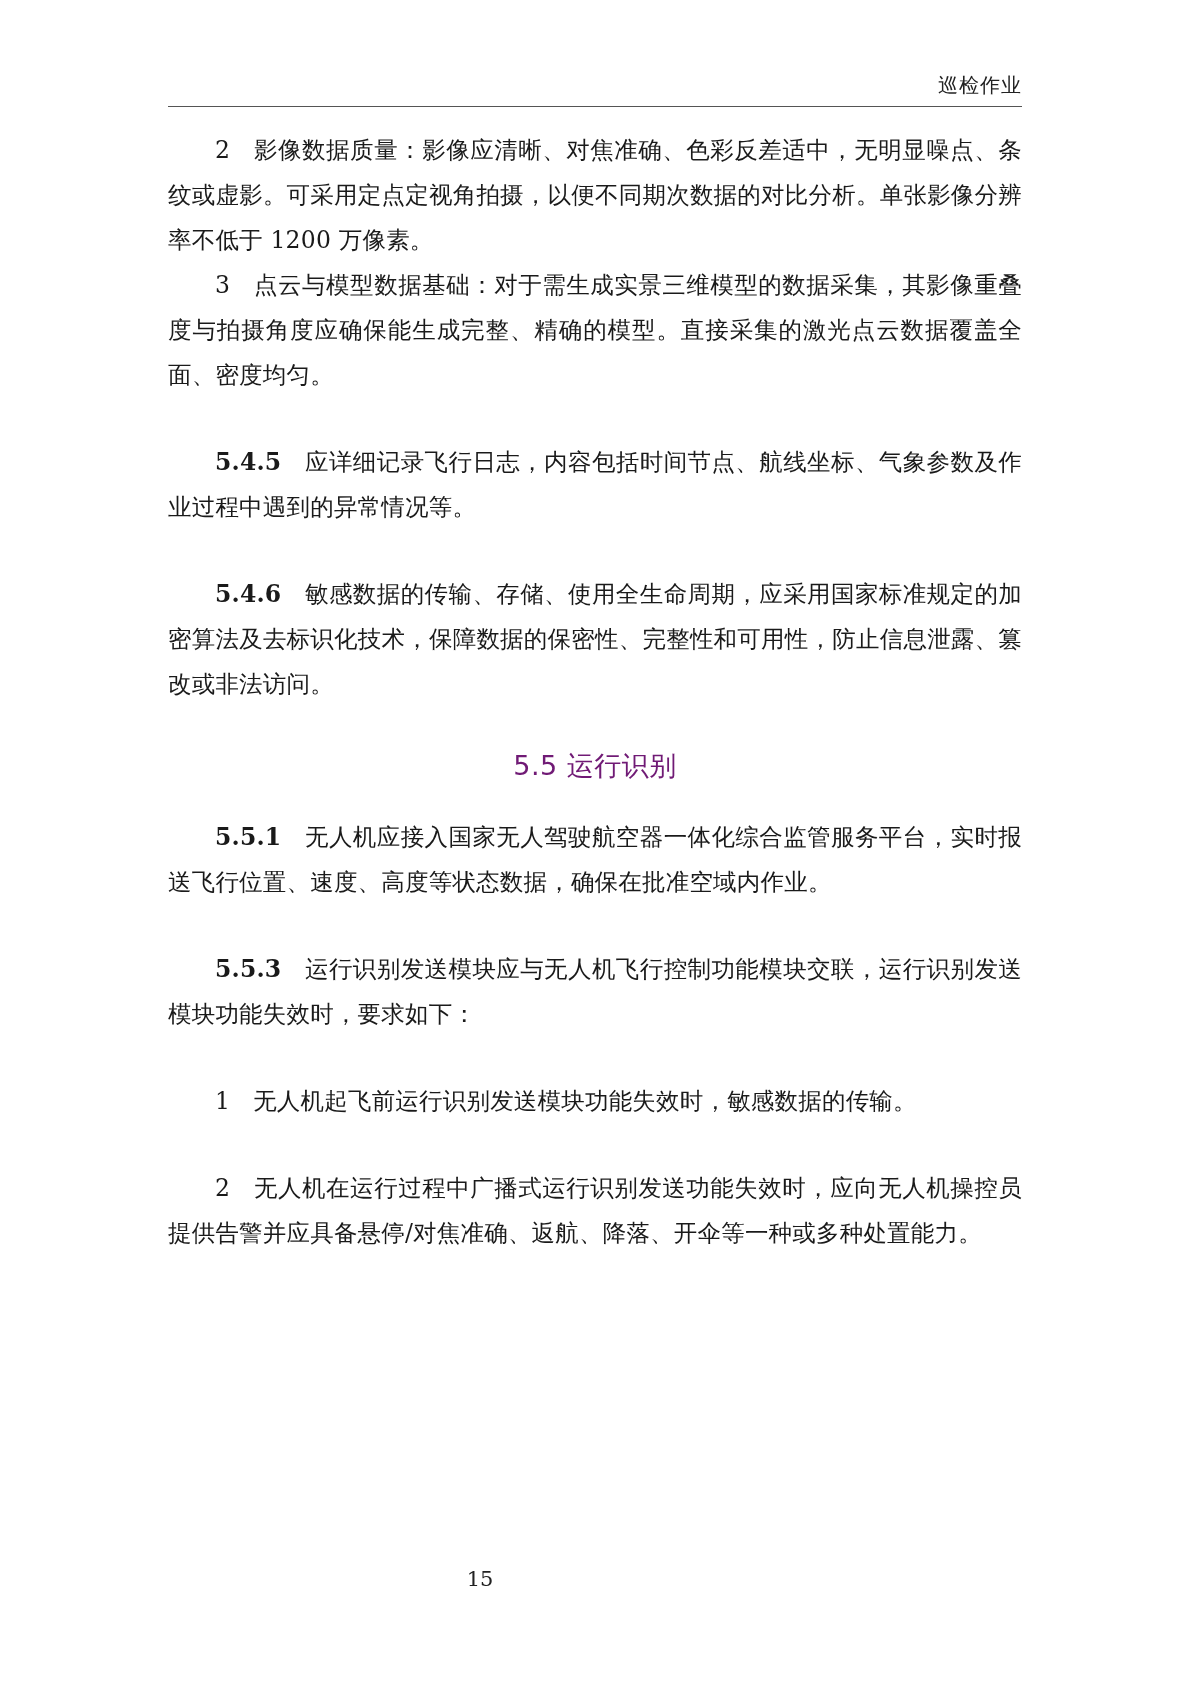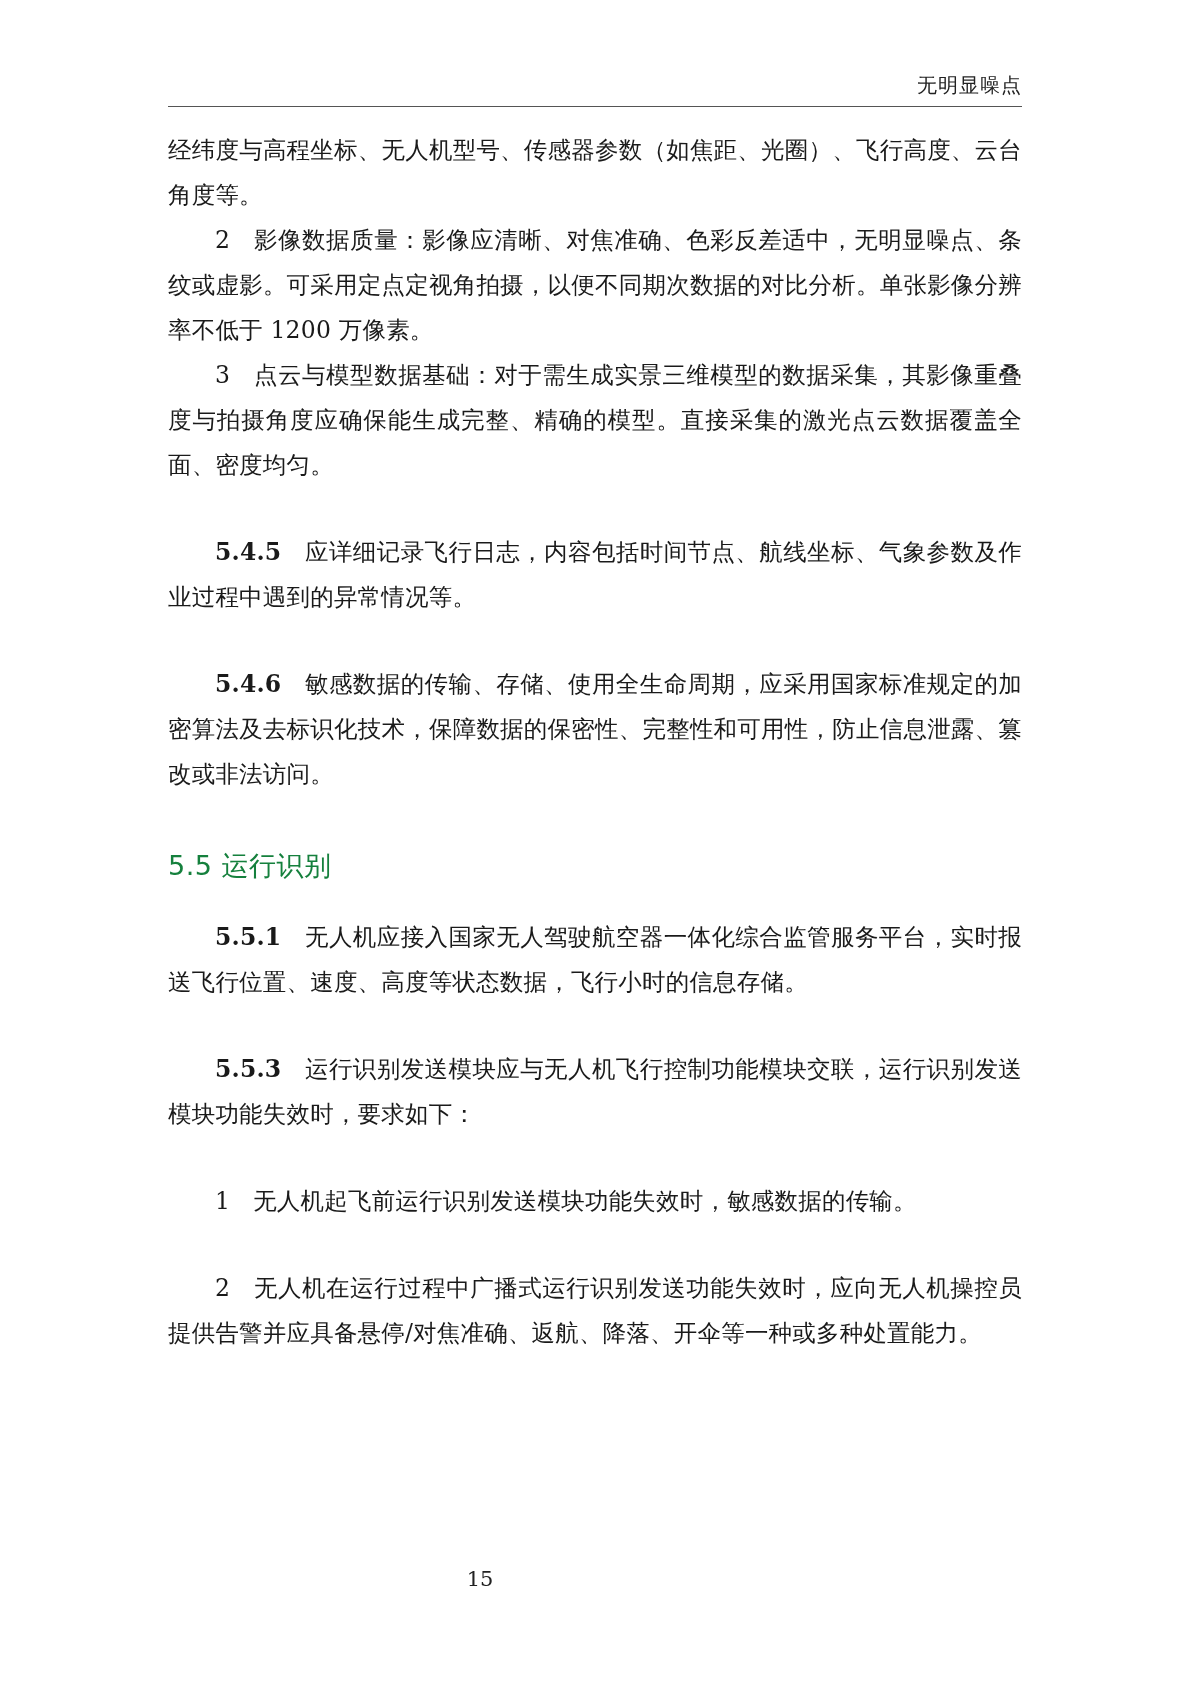--- a/index.html
+++ b/index.html
@@ -76,74 +76,72 @@
 
   .numlabel {
     font-weight: bold;
   }
 
   
   .section-heading {
     font-family: "DejaVu Sans", "Liberation Sans", sans-serif;
     font-size: 27px;
     font-weight: normal;
-    color: #15803d;
-    margin: 50px 0 30px 0;
+    color: #701a75;
+    margin: 40px 0 30px 0;
     line-height: 38px;
     letter-spacing: 0.5px;
+    text-align: center;
   }
 
   
   .footer {
     position: absolute;
     bottom: 92px;
     left: 0;
     width: 960px;
     text-align: center;
     font-size: 21px;
     font-family: "DejaVu Serif", "Liberation Serif", serif;
     color: #222;
   }
 </style>
 </head>
 <body>
 
 <div class="page">
 
   <div class="header">
-    <div class="header-title">无明显噪点</div>
+    <div class="header-title">巡检作业</div>
     <div class="header-rule"></div>
   </div>
 
   <div class="content">
 
-    <p class="para-body">
-      <span>经纬度与高程坐标、无人机型号、传感器参数（如焦距、光圈）、飞行高度、云台角度等。</span>
-    </p>
 
     <p class="para-body indent-2">
       <span>2</span>&nbsp;&nbsp;&nbsp;<span>影像数据质量：影像应清晰、对焦准确、色彩反差适中，无明显噪点、条纹或虚影。可采用定点定视角拍摄，以便不同期次数据的对比分析。单张影像分辨率不低于 1200 万像素。</span>
     </p>
 
     <p class="para-body indent-2">
       <span>3</span>&nbsp;&nbsp;&nbsp;<span>点云与模型数据基础：对于需生成实景三维模型的数据采集，其影像重叠度与拍摄角度应确保能生成完整、精确的模型。直接采集的激光点云数据覆盖全面、密度均匀。</span>
     </p>
 
     <p class="para-body indent-2 gap-top-lg">
       <span class="numlabel">5.4.5</span>&nbsp;&nbsp;&nbsp;<span>应详细记录飞行日志，内容包括时间节点、航线坐标、气象参数及作业过程中遇到的异常情况等。</span>
     </p>
 
     <p class="para-body indent-2 gap-top-lg">
       <span class="numlabel">5.4.6</span>&nbsp;&nbsp;&nbsp;<span>敏感数据的传输、存储、使用全生命周期，应采用国家标准规定的加密算法及去标识化技术，保障数据的保密性、完整性和可用性，防止信息泄露、篡改或非法访问。</span>
     </p>
 
     <h2 class="section-heading">5.5 运行识别</h2>
 
     <p class="para-body indent-2">
-      <span class="numlabel">5.5.1</span>&nbsp;&nbsp;&nbsp;<span>无人机应接入国家无人驾驶航空器一体化综合监管服务平台，实时报送飞行位置、速度、高度等状态数据，飞行小时的信息存储。</span>
+      <span class="numlabel">5.5.1</span>&nbsp;&nbsp;&nbsp;<span>无人机应接入国家无人驾驶航空器一体化综合监管服务平台，实时报送飞行位置、速度、高度等状态数据，确保在批准空域内作业。</span>
     </p>
 
 
     <p class="para-body indent-2 gap-top-lg">
       <span class="numlabel">5.5.3</span>&nbsp;&nbsp;&nbsp;<span>运行识别发送模块应与无人机飞行控制功能模块交联，运行识别发送模块功能失效时，要求如下：</span>
     </p>
 
     <p class="para-body indent-2 gap-top-lg">
       <span>1</span>&nbsp;&nbsp;&nbsp;<span>无人机起飞前运行识别发送模块功能失效时，敏感数据的传输。</span>
     </p>

